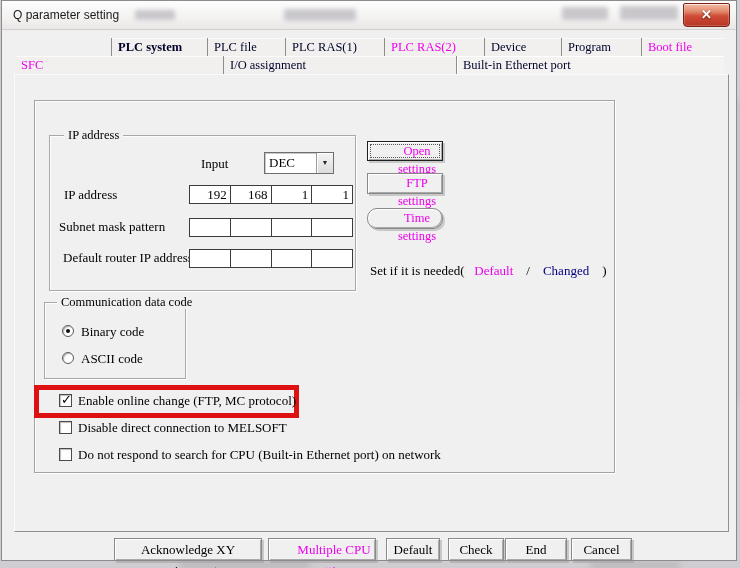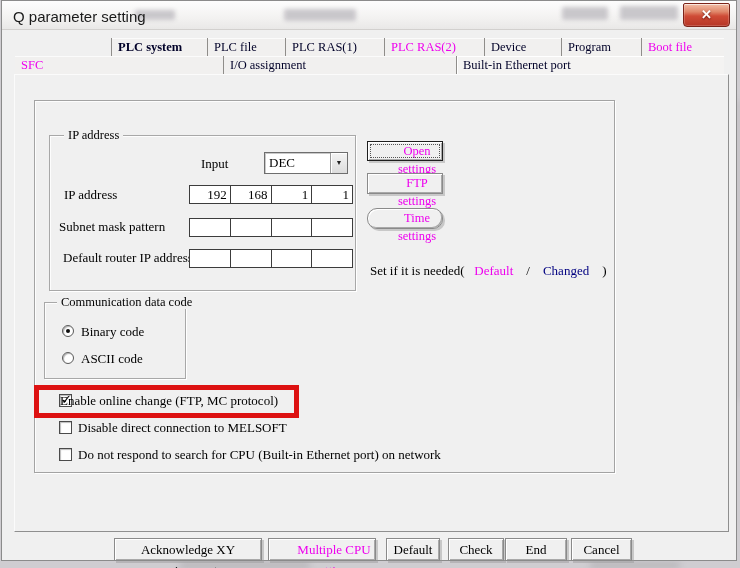--- a/index.html
+++ b/index.html
@@ -9,21 +9,21 @@
   .bg-blob { position:absolute; filter:blur(3px); background:#b7b5b9; border-radius:2px; }
 
   .dialog { position:absolute; left:1px; top:0; width:736px; height:561px;
             background:#f0f0f0; border:1px solid #8b8b8b; }
 
   
   .titlebar { position:absolute; left:0; top:0; right:0; height:29px;
               background:linear-gradient(#fdfdfd,#f3f2f1 60%,#e9e8e7);
               border-bottom:1px solid #d2d0ce;
               font-family:"Liberation Sans", sans-serif; }
-  .title-text { position:absolute; left:11px; top:7px; font-size:15px; color:#1b1b1b; }
+  .title-text { position:absolute; left:11px; top:7px; font-size:12px; color:#1b1b1b; }
   .tb-blob { position:absolute; filter:blur(2px); background:#c9c7cb; border-radius:2px; }
   .close-btn { position:absolute; right:6px; top:2px; width:47px; height:24px;
                border:1px solid #7c2318; border-radius:2px 2px 4px 4px;
                background:linear-gradient(#f2bda6 0%, #e0876a 35%, #cf4b36 55%, #b63626 100%);
                box-shadow:inset 0 1px 0 rgba(255,255,255,.55), inset 0 0 0 1px rgba(255,255,255,.18);
                color:#fff; text-align:center; cursor:pointer; }
   .close-btn span { font-family:"Liberation Sans",sans-serif; font-weight:bold; font-size:13px;
                     line-height:22px; text-shadow:0 1px 2px rgba(60,0,0,.7); }
 
   
@@ -45,21 +45,21 @@
             border:1px solid #a3a3a3; box-shadow:1px 1px 0 #ffffff, inset 1px 1px 0 #fdfdfd; }
 
   .groupbox { position:absolute; border:1px solid #a8a8a8;
               box-shadow:1px 1px 0 #ffffff, inset 1px 1px 0 #fdfdfd; }
   .group-label { position:absolute; top:-8px; background:#f0f0f0; padding:0 4px;
                  font-size:12.5px; color:#000; line-height:14px; white-space:nowrap; }
 
   .lbl { position:absolute; font-size:13px; color:#000; white-space:nowrap; }
 
   
-  .combo { position:absolute; width:84px; height:22px; background:#fff;
+  .combo { position:absolute; width:70px; height:22px; background:#fff;
            border:1px solid #6e6e6e; box-shadow:inset 1px 1px 0 #c9c9c9; display:flex; }
   .combo-value { flex:1; font-size:13px; padding:2px 0 0 4px; color:#000; }
   .combo-arrow { width:17px; background:linear-gradient(#f4f4f4,#dcdcdc);
                  border-left:1px solid #9a9a9a; box-shadow:inset 1px 1px 0 #fff;
                  text-align:center; font-size:7px; color:#222; line-height:20px; cursor:pointer; }
 
   
   .octets { position:absolute; width:164px; height:19px; background:#fff;
             border:1px solid #3c3c3c; display:flex; }
   .octet { flex:1; border-left:1px solid #3c3c3c; font-size:13px; text-align:right;
@@ -191,21 +191,21 @@
     <span class="group-label" style="left:12px;">Communication data code</span>
   </div>
   <div class="radio selected" style="left:60px; top:324px;"></div>
   <span class="lbl" style="left:79px; top:323px;">Binary code</span>
   <div class="radio" style="left:60px; top:351px;"></div>
   <span class="lbl" style="left:79px; top:350px;">ASCII code</span>
 
   <div class="red-rect"></div>
 
   <div class="checkbox checked" style="left:57px; top:393px;"></div>
-  <span class="lbl" style="left:58px; top:392px;">Enable online change (FTP, MC protocol)</span>
+  <span class="lbl" style="left:76px; top:392px;">Enable online change (FTP, MC protocol)</span>
 
   <div class="checkbox" style="left:57px; top:420px;"></div>
   <span class="lbl" style="left:76px; top:419px;">Disable direct connection to MELSOFT</span>
 
   <div class="checkbox" style="left:57px; top:447px;"></div>
   <span class="lbl" style="left:76px; top:446px;">Do not respond to search for CPU (Built-in Ethernet port) on network</span>
 
   <div class="btn footer-btn" style="left:112px; top:537px; width:148px;">
     <span>Acknowledge XY assignment</span>
   </div>

